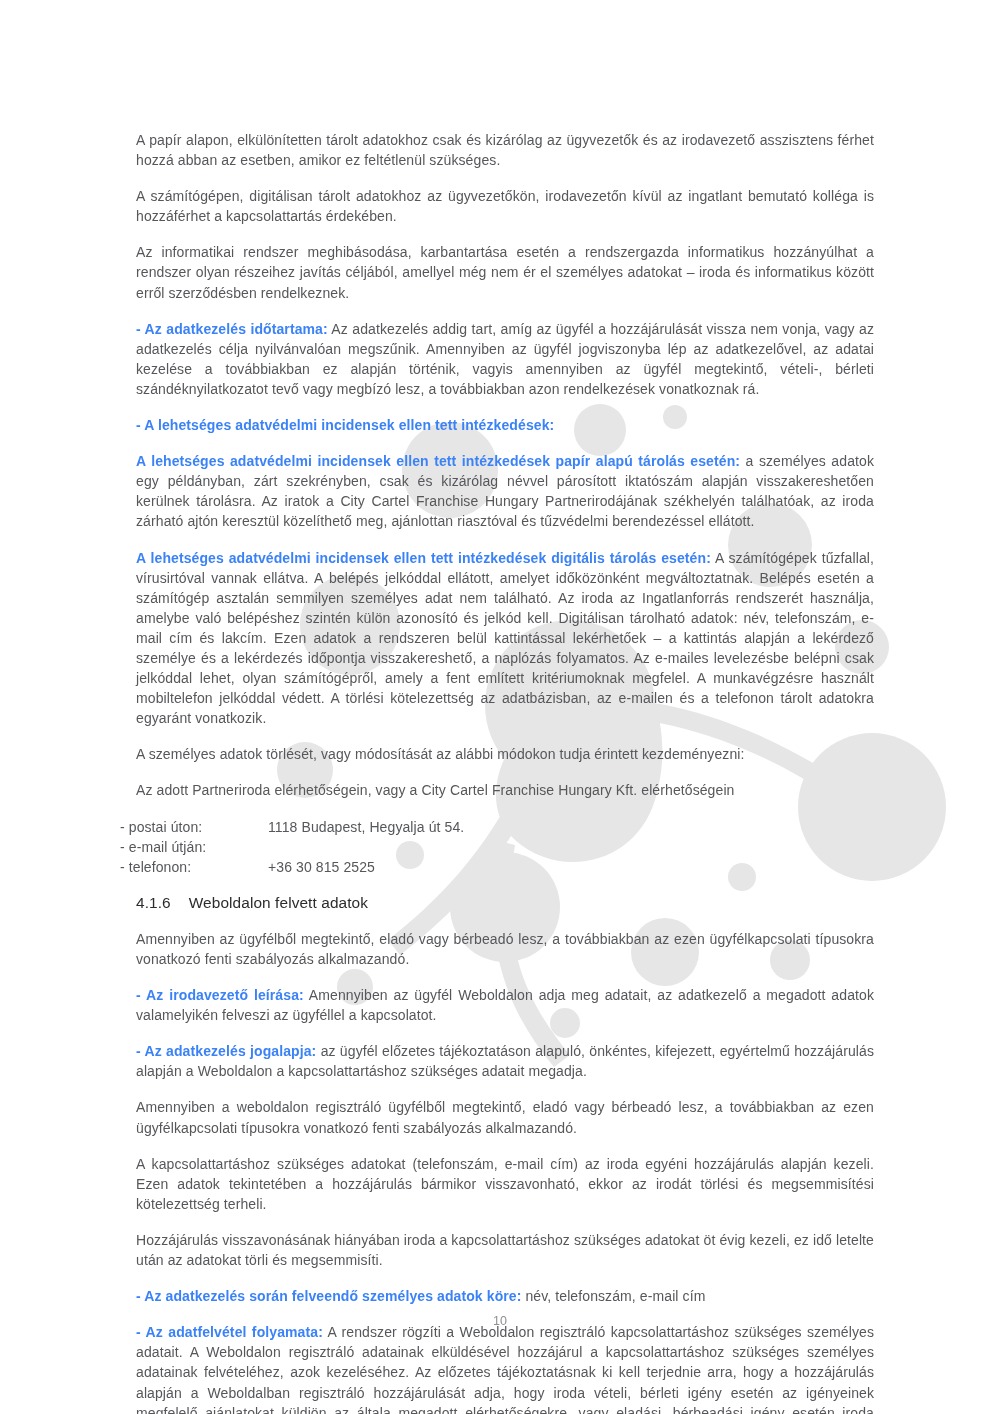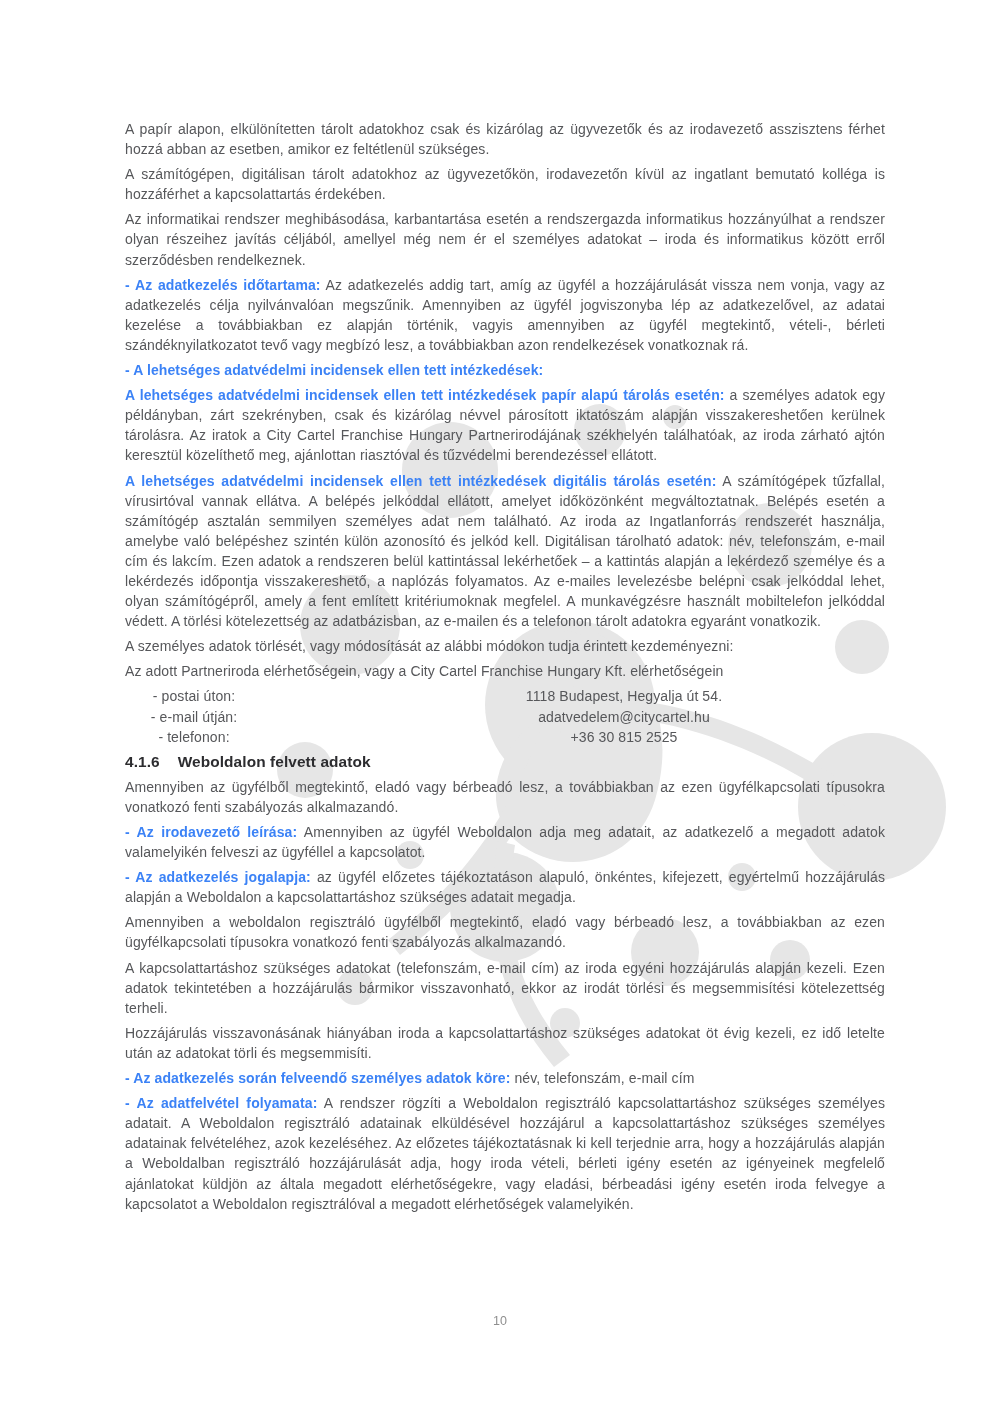--- a/index.html
+++ b/index.html
@@ -14,30 +14,30 @@
   .watermark {
     position: absolute; left: 270px; top: 375px;
     width: 690px; height: 710px; z-index: 0; pointer-events: none;
   }
 
   .content {
     position: absolute; left: 120px; top: 114px; width: 770px; z-index: 1;
     font-size: 14px; line-height: 20.1px; color: #56575a;
     letter-spacing: 0.1px;
   }
-  .content p { margin: 5px; text-align: justify; }
+  .content p { margin: 16px; text-align: justify; }
   .lead { font-weight: bold; color: #3b82f6; }
 
-  .contact-row { display: flex; text-align: center; gap: 46px; }
+  .contact-row { display: flex; text-align: left; }
   .contact-label { width: 148px; flex: 0 0 148px; }
-  .contact-value { flex: 1; margin-left: 44px; }
+  .contact-value { flex: 1; }
 
   .section-heading {
     margin: 15px 0 1px 0;
-    font-weight: bold; color: #2c2c2f; font-size: 15.4px; line-height: 20.1px;
+    font-weight: normal; color: #2c2c2f; font-size: 15.4px; line-height: 20.1px;
     text-align: left;
   }
   .section-heading .sec-num { display: inline-block; margin-right: 18px; }
 
   .footer {
     position: absolute; left: 0; top: 1314px; width: 1000px; z-index: 1;
     text-align: center; font-size: 12.5px; color: #8f8f8f;
   }
 </style>
 </head>
@@ -81,21 +81,20 @@
     <p><span class="lead">A lehetséges adatvédelmi incidensek ellen tett intézkedések digitális tárolás esetén:</span><span> A számítógépek tűzfallal, vírusirtóval vannak ellátva. A belépés jelkóddal ellátott, amelyet időközönként megváltoztatnak. Belépés esetén a számítógép asztalán semmilyen személyes adat nem található. Az iroda az Ingatlanforrás rendszerét használja, amelybe való belépéshez szintén külön azonosító és jelkód kell. Digitálisan tárolható adatok: név, telefonszám, e-mail cím és lakcím. Ezen adatok a rendszeren belül kattintással lekérhetőek – a kattintás alapján a lekérdező személye és a lekérdezés időpontja visszakereshető, a naplózás folyamatos. Az e-mailes levelezésbe belépni csak jelkóddal lehet, olyan számítógépről, amely a fent említett kritériumoknak megfelel. A munkavégzésre használt mobiltelefon jelkóddal védett. A törlési kötelezettség az adatbázisban, az e-mailen és a telefonon tárolt adatokra egyaránt vonatkozik.</span></p>
     <p><span class="lead"></span><span>A személyes adatok törlését, vagy módosítását az alábbi módokon tudja érintett kezdeményezni:</span></p>
     <p><span class="lead"></span><span>Az adott Partneriroda elérhetőségein, vagy a City Cartel Franchise Hungary Kft. elérhetőségein</span></p>
 
     <div class="contact-row">
       <span class="contact-label">- postai úton:</span>
       <span class="contact-value">1118 Budapest, Hegyalja út 54.</span>
     </div>
     <div class="contact-row">
       <span class="contact-label">- e-mail útján:</span>
-      <span class="contact-value">adatvedelem@citycartel.hu</span>
     </div>
     <div class="contact-row">
       <span class="contact-label">- telefonon:</span>
       <span class="contact-value">+36 30 815 2525</span>
     </div>
 
     <p class="section-heading"><span class="sec-num">4.1.6</span><span>Weboldalon felvett adatok</span></p>
 
     <p><span class="lead"></span><span>Amennyiben az ügyfélből megtekintő, eladó vagy bérbeadó lesz, a továbbiakban az ezen ügyfélkapcsolati típusokra vonatkozó fenti szabályozás alkalmazandó.</span></p>
     <p><span class="lead">- Az irodavezető leírása:</span><span> Amennyiben az ügyfél Weboldalon adja meg adatait, az adatkezelő a megadott adatok valamelyikén felveszi az ügyféllel a kapcsolatot.</span></p>

